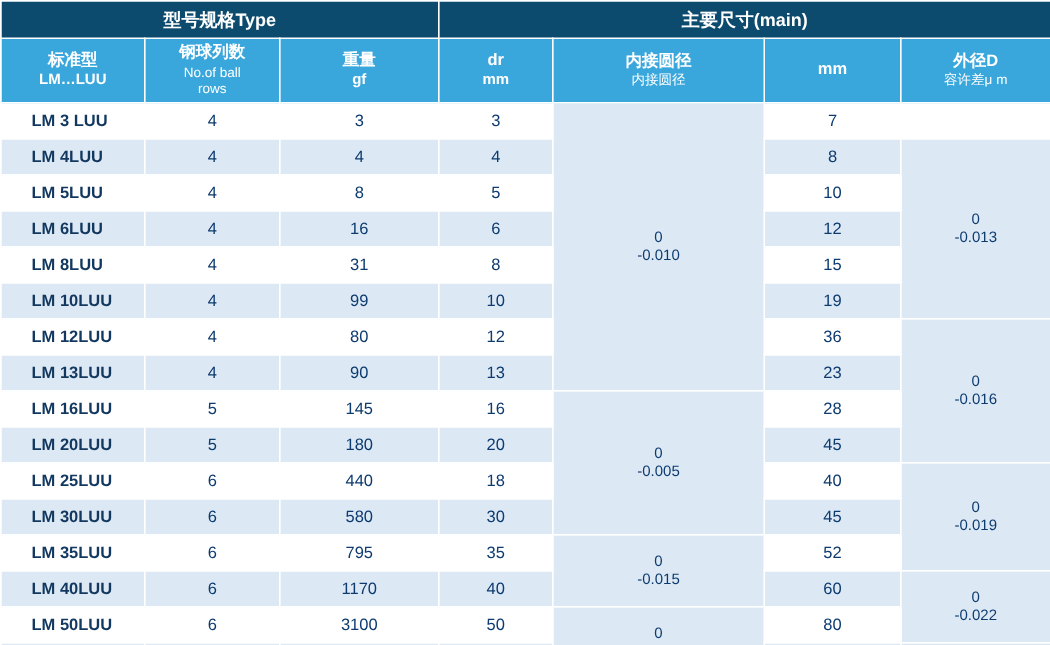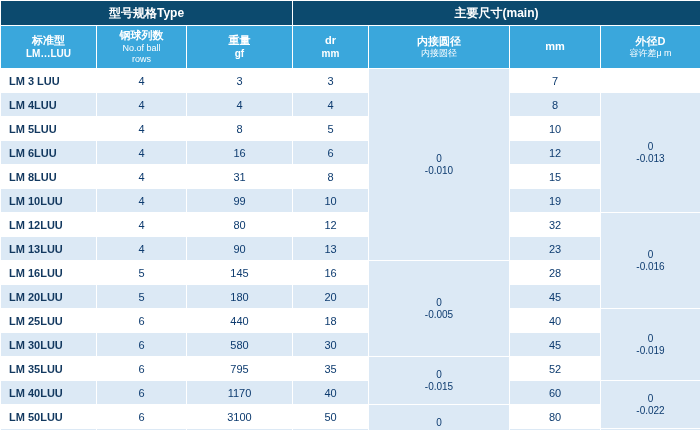--- a/index.html
+++ b/index.html
@@ -46,21 +46,21 @@
   }
   .hdr-sub td .sub2{
     display:block;
     font-weight:bold;
     font-size:10px;
   }
   tbody tr{height:23px;}
   tbody td{height:23px;font-size:11px;}
   .rowA td{background:#ffffff;}
   .rowB td{background:#dce9f5;}
-  .c-model{text-align:left;padding-left:8px;font-weight:bold;color:#12385f;}
+  .c-model{text-align:left;padding-left:20px;font-weight:bold;color:#12385f;}
   .tol{line-height:1.15;font-size:10px;white-space:pre-line;}
   .tol span{display:block;}
   .span-cell{background:#ffffff;}
   .span-cell.shade{background:#dce9f5;}
 </style>
 </head>
 <body>
 
 <table>
   <colgroup>
@@ -152,21 +152,21 @@
         <td>4</td>
         <td>99</td>
         <td>10</td>
         <td>19</td>
       </tr>
       <tr class="rowA">
         <td class="c-model">LM 12LUU</td>
         <td>4</td>
         <td>80</td>
         <td>12</td>
-        <td>32</td>
+        <td>36</td>
         <td rowspan="4" class="tol span-cell shade"><span>0</span><span>-0.016</span></td>
       </tr>
       <tr class="rowB">
         <td class="c-model">LM 13LUU</td>
         <td>4</td>
         <td>90</td>
         <td>13</td>
         <td>23</td>
       </tr>
       <tr class="rowA">

